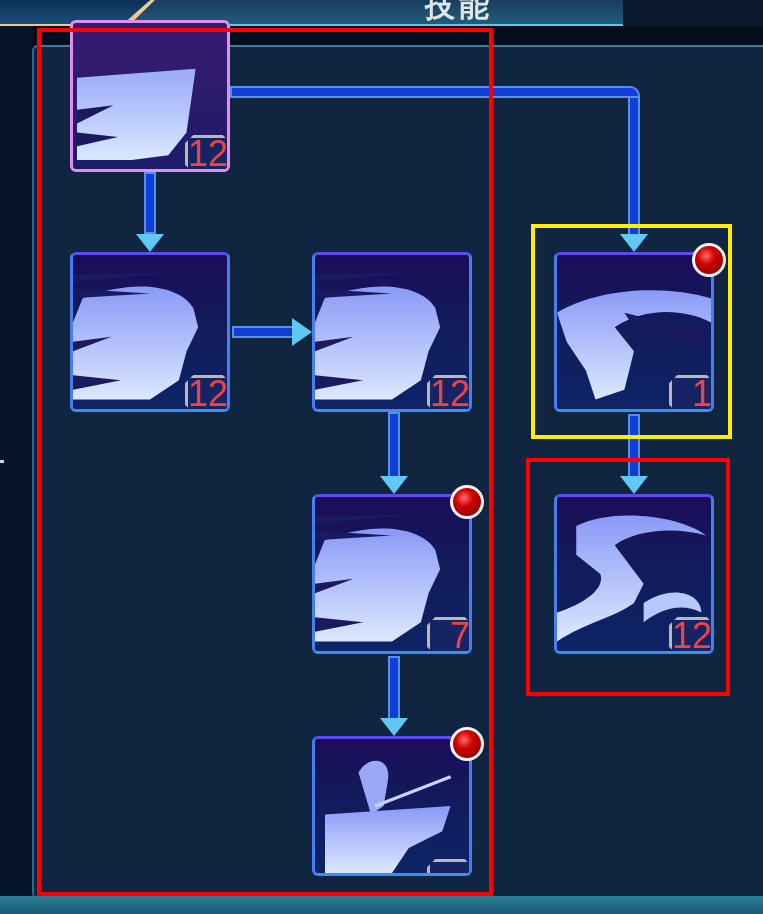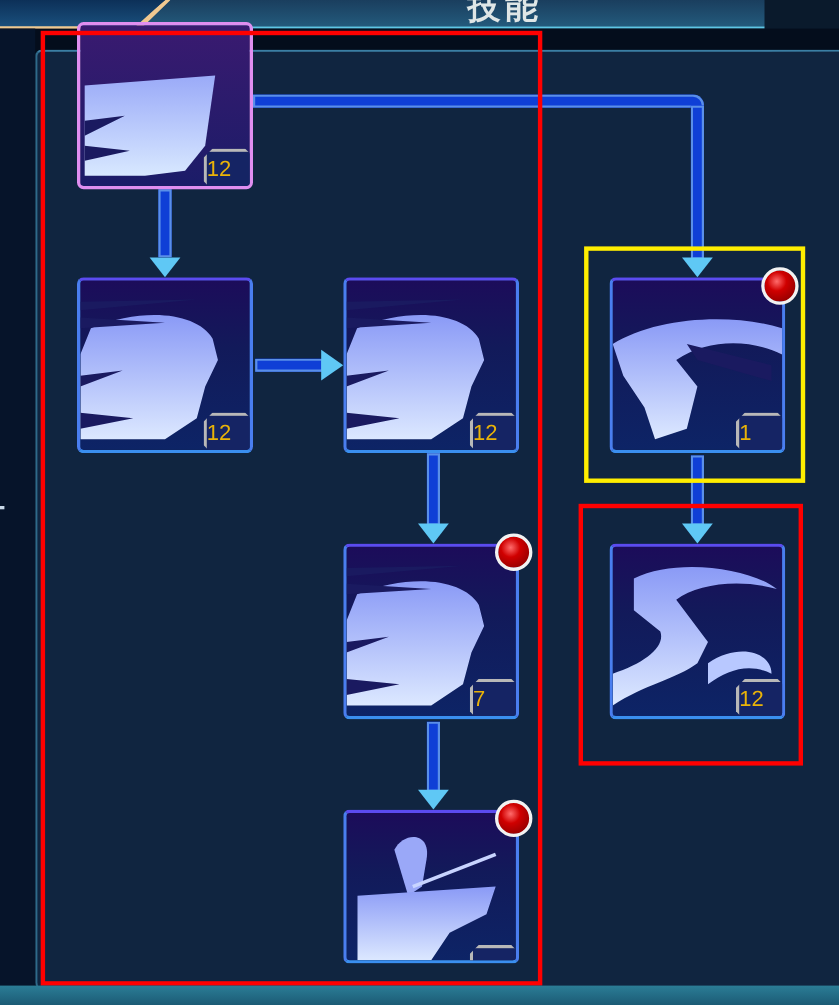--- a/index.html
+++ b/index.html
@@ -2,21 +2,21 @@
 <html><head>
 <meta charset="utf-8">
 <style>
   html, body { margin:0; padding:0; }
   body {
     width:763px; height:914px; overflow:hidden; position:relative;
     background:#0a1a2c;
     font-family:"DejaVu Sans", sans-serif;
   }
   .header {
-    position:absolute; left:0; top:0; width:695px; height:24px;
+    position:absolute; left:0; top:0; width:623px; height:24px;
     background:linear-gradient(#1a3e5e,#235a7c);
     border-bottom:2px solid #5ec6e6;
   }
   .header-tab {
     position:absolute; left:0; top:0; width:150px; height:24px;
     background:linear-gradient(#0c3058,#1a4f7c);
     clip-path:polygon(0 0,100% 0,80% 100%,0 100%);
     border-bottom:3px solid #f0c890;
   }
   .header-tab-edge {
@@ -68,21 +68,21 @@
     border-radius:6px;
     background:linear-gradient(180deg,#1c0c5a 0%,#121a5a 40%,#0d2466 100%);
     overflow:hidden; cursor:pointer;
   }
   .node.pink { border-color:#e08ef0; background:linear-gradient(180deg,#3a1a70 0%,#1b1c68 100%); }
   .node svg { position:absolute; left:0; top:0; width:100%; height:100%; }
   .level-badge {
     position:absolute; width:46px; height:38px; box-sizing:border-box;
     background:#152464; border:3px solid #b8b8b8;
     clip-path:polygon(18% 0,82% 0,100% 22%,100% 78%,82% 100%,18% 100%,0 78%,0 22%);
-    color:#eab308; font-size:20px; line-height:32px; text-align:left; font-family:"Liberation Sans", sans-serif;
+    color:#ef4444; font-size:36px; line-height:32px; text-align:right; font-family:"Liberation Sans", sans-serif;
   }
   .red-dot {
     position:absolute; width:34px; height:34px; border-radius:50%;
     background:radial-gradient(circle at 40% 35%, #ff6b6b 0%, #d00000 35%, #7a0000 100%);
     border:3px solid #f2f2f2; box-sizing:border-box;
   }
   .hl-red { position:absolute; border:4px solid #ff0000; box-sizing:border-box; }
   .hl-yellow { position:absolute; border:4px solid #ffee00; box-sizing:border-box; }
 </style>
 </head>

